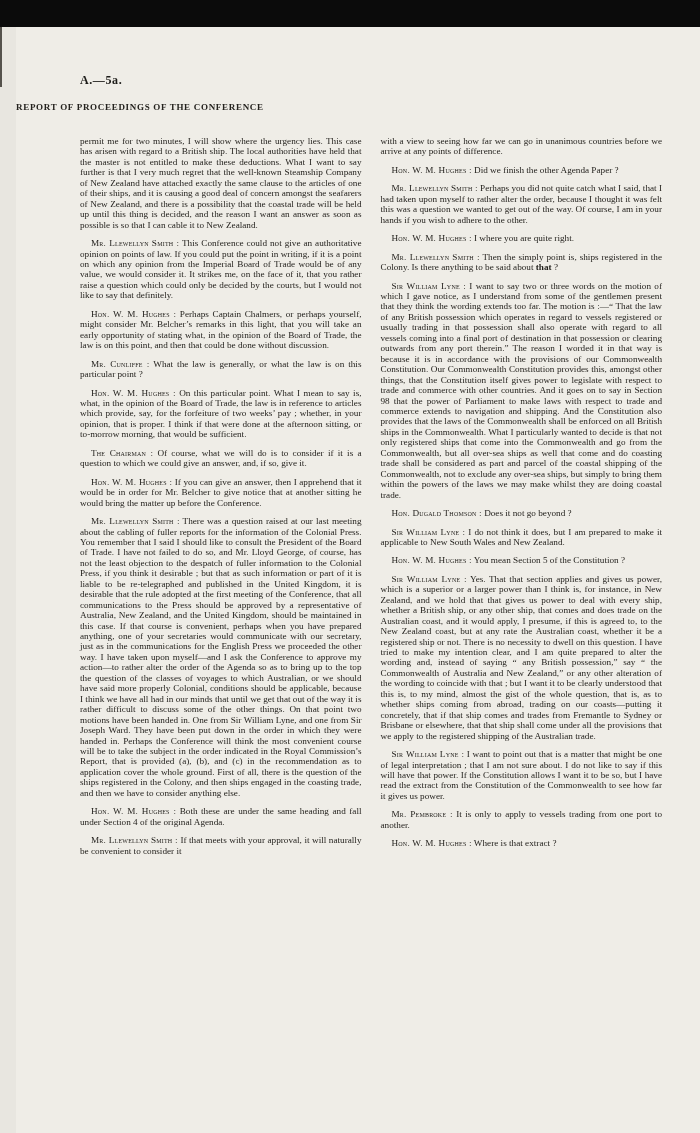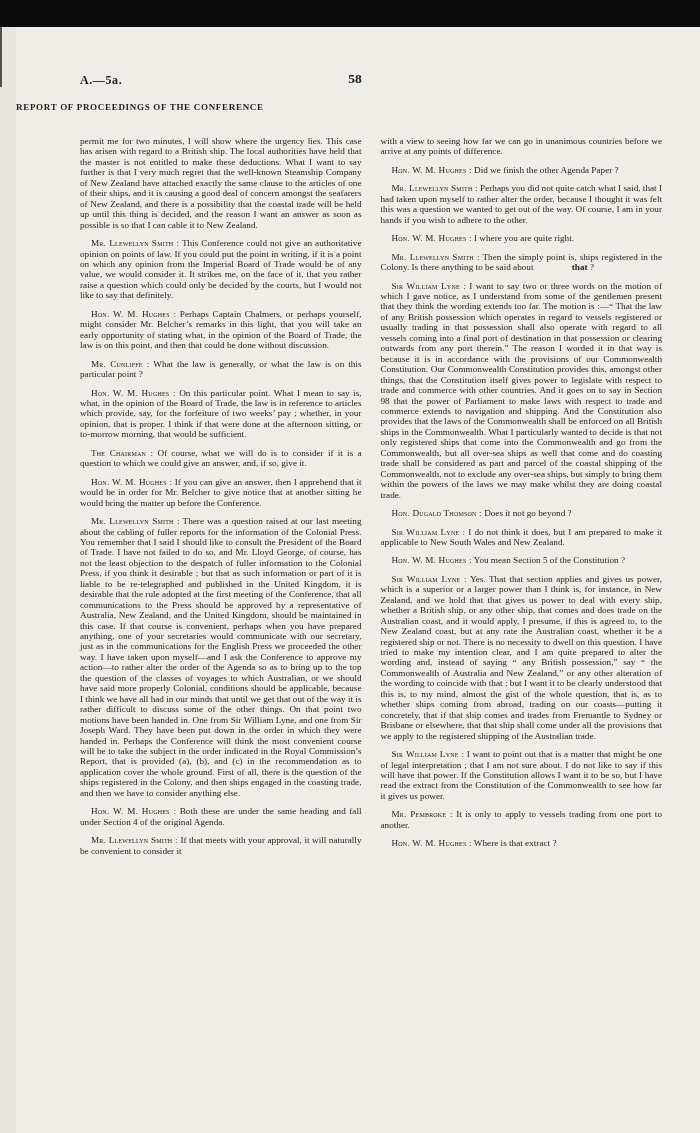--- a/index.html
+++ b/index.html
@@ -52,32 +52,31 @@
     margin: 11px 54px 0 64px;
     text-align: justify;
     font-size: 9.2px;
     line-height: 10.45px;
     color: #201e1a;
   }
   .col { flex: 1 1 0; min-width: 0; hyphens: auto; -webkit-hyphens: auto; }
   .para { text-indent: 11px; margin-top: 8px; }
   .para.cont { text-indent: 0; margin-top: 13px; }
   .speaker { font-variant: small-caps; letter-spacing: 0.2px; }
-  .bold { font-weight: bold; margin-left: 36px; }
+  .bold { font-weight: bold; }
 </style>
 </head>
 <body>
 
 <div class="scan-top-bar"></div>
 <div class="scan-left-edge"></div>
 
 <div class="page">
   <div class="page-header">
     <span class="header-left">A.—5a.</span>
-    <span class="page-number">58</span>
   </div>
   <div class="doc-title">REPORT OF PROCEEDINGS OF THE CONFERENCE</div>
   <div class="columns">
     <div class="col">
         <p class="para cont"><span>permit me for two minutes, I will show where the urgency lies.  This case has arisen with regard to a British ship.  The local authorities have held that the master is not entitled to make these deductions.  What I want to say further is that I very much regret that the well-known Steamship Company of New Zealand have attached exactly the same clause to the articles of one of their ships, and it is causing a good deal of concern amongst the seafarers of New Zealand, and there is a possibility that the coastal trade will be held up until this thing is decided, and the reason I want an answer as soon as possible is so that I can cable it to New Zealand.</span></p>
         <p class="para"><span class="speaker">Mr. Llewellyn Smith :</span> <span>This Conference could not give an authoritative opinion on points of law.  If you could put the point in writing, if it is a point on which any opinion from the Imperial Board of Trade would be of any value, we would consider it.  It strikes me, on the face of it, that you rather raise a question which could only be decided by the courts, but I would not like to say that definitely.</span></p>
         <p class="para"><span class="speaker">Hon. W. M. Hughes :</span> <span>Perhaps Captain Chalmers, or perhaps yourself, might consider Mr. Belcher’s remarks in this light, that you will take an early opportunity of stating what, in the opinion of the Board of Trade, the law is on this point, and then that could be done without discussion.</span></p>
         <p class="para"><span class="speaker">Mr. Cunliffe :</span> <span>What the law is generally, or what the law is on this particular point ?</span></p>
         <p class="para"><span class="speaker">Hon. W. M. Hughes :</span> <span>On this particular point. What I mean to say is, what, in the opinion of the Board of Trade, the law is in reference to articles which provide, say, for the forfeiture of two weeks’ pay ; whether, in your opinion, that is proper.  I think if that were done at the afternoon sitting, or to-morrow morning, that would be sufficient.</span></p>
         <p class="para"><span class="speaker">The Chairman :</span> <span>Of course, what we will do is to consider if it is a question to which we could give an answer, and, if so, give it.</span></p>

